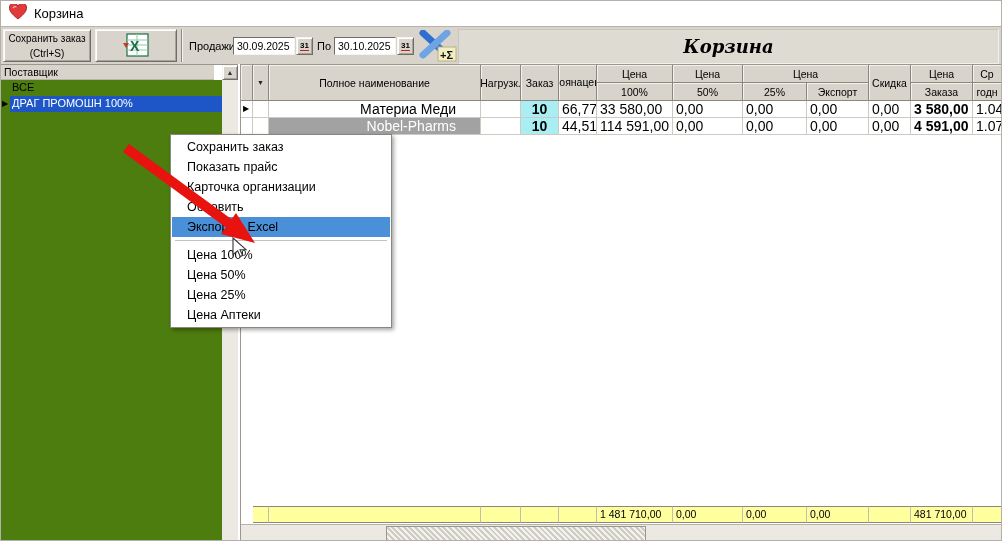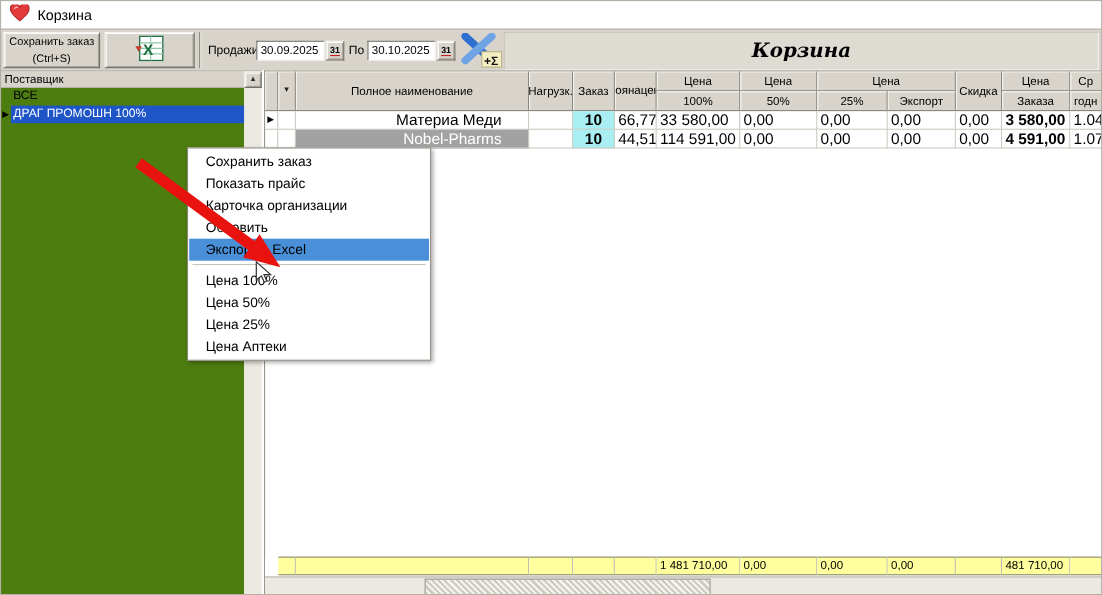--- a/index.html
+++ b/index.html
@@ -36,21 +36,21 @@
   .to-label{position:absolute;left:317px;top:13px;}
   .sum-btn{position:absolute;left:419px;top:3px;width:38px;height:32px;background:transparent;border:none;}
   .title-panel{position:absolute;left:458px;top:2px;right:3px;height:33px;background:#dedbd3;
                border:1px solid;border-color:#c9c6be #f2f0ec #f2f0ec #c9c6be;
                display:flex;align-items:center;justify-content:center;}
   .form-title{font-family:"DejaVu Serif","Liberation Serif",serif;font-style:italic;font-weight:bold;font-size:18px;}
 
   
   .left-panel{position:absolute;left:0;top:64px;width:238px;bottom:0;background:#fff;
               border-top:1px solid #9a978e;box-sizing:border-box;}
-  .sup-header{height:15px;width:238px;background:#d8d4cc;border-bottom:1px solid #b7b3aa;
+  .sup-header{height:15px;width:214px;background:#d8d4cc;border-bottom:1px solid #b7b3aa;
               padding-left:4px;line-height:14px;font-size:10.5px;box-sizing:border-box;}
   .sup-list{position:absolute;left:0;top:15px;width:222px;bottom:0;background:#4d7c0f;}
   .sup-row{height:16px;display:flex;line-height:15px;}
   .sup-row .marker{width:10px;font-size:8px;padding-left:2px;box-sizing:border-box;}
   .sup-row .lbl{flex:1;padding-left:2px;white-space:nowrap;overflow:hidden;}
   .sup-row.selected .lbl{background:#1e56c8;color:#fff;}
   .v-scroll{position:absolute;right:0;top:0;width:16px;bottom:0;background:#ece9e2;}
   .v-scroll .up{height:15px;text-align:center;font-size:7px;line-height:14px;color:#333;}
 
   

